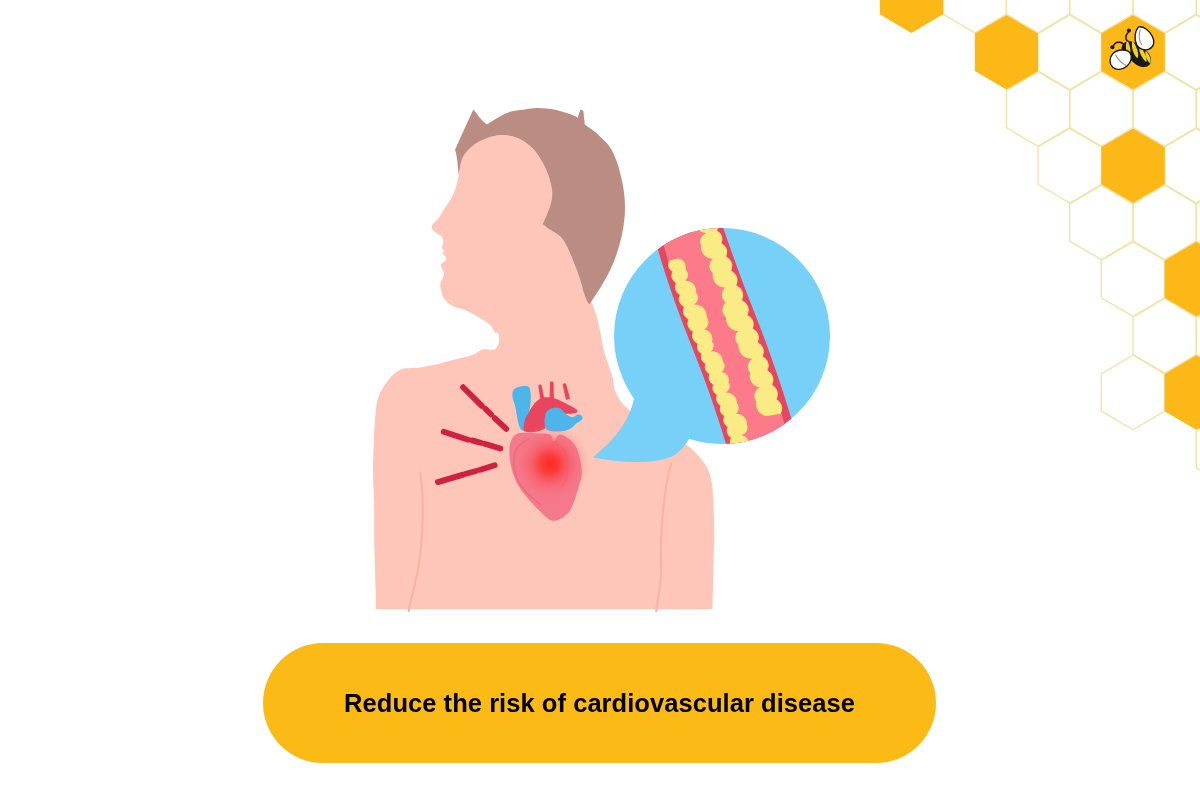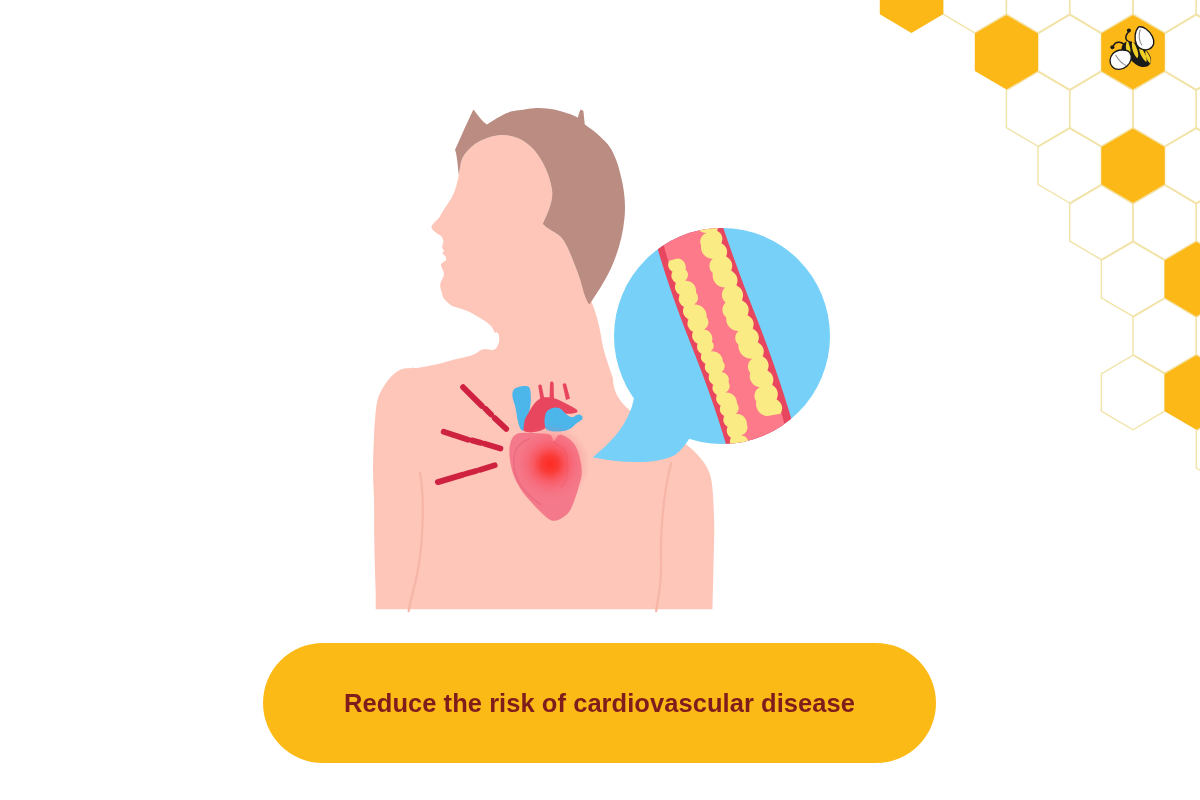--- a/index.html
+++ b/index.html
@@ -2,21 +2,21 @@
 <html><head>
 <meta charset="utf-8">
 <title>Reduce the risk of cardiovascular disease</title>
 <style>
   html,body{margin:0;padding:0;}
   body{width:1200px;height:800px;background:#ffffff;font-family:"Liberation Sans",sans-serif;overflow:hidden;}
   .stage{position:relative;width:1200px;height:800px;background:#ffffff;overflow:hidden;}
   .honeycomb{position:absolute;left:0;top:0;width:1200px;height:800px;pointer-events:none;}
   .illustration{position:absolute;left:360px;top:80px;width:500px;height:550px;}
   .cta{position:absolute;left:263px;top:643px;width:673px;height:120px;background:#fcba17;border-radius:60px;display:flex;align-items:center;justify-content:center;}
-  .cta-label{color:#7f1d1d;font-size:25.5px;font-weight:bold;letter-spacing:0.05px;}
+  .cta-label{color:#000000;font-size:25.5px;font-weight:bold;letter-spacing:0.05px;}
 </style>
 </head>
 <body>
 
 <div class="stage">
   <div class="honeycomb">
     <svg viewBox="0 0 1200 800" width="1200" height="800" xmlns="http://www.w3.org/2000/svg">
       <g>
         <path d="M974.8,-41.7 L1006.4,-23.1 L1006.4,14.2 L974.8,32.9 L943.1,14.2 L943.1,-23.1 Z" fill="none" stroke="#f2e3a8" stroke-width="1.4"></path>
         <path d="M1038.0,-41.7 L1069.7,-23.1 L1069.7,14.2 L1038.0,32.9 L1006.4,14.2 L1006.4,-23.1 Z" fill="none" stroke="#f2e3a8" stroke-width="1.4"></path>

